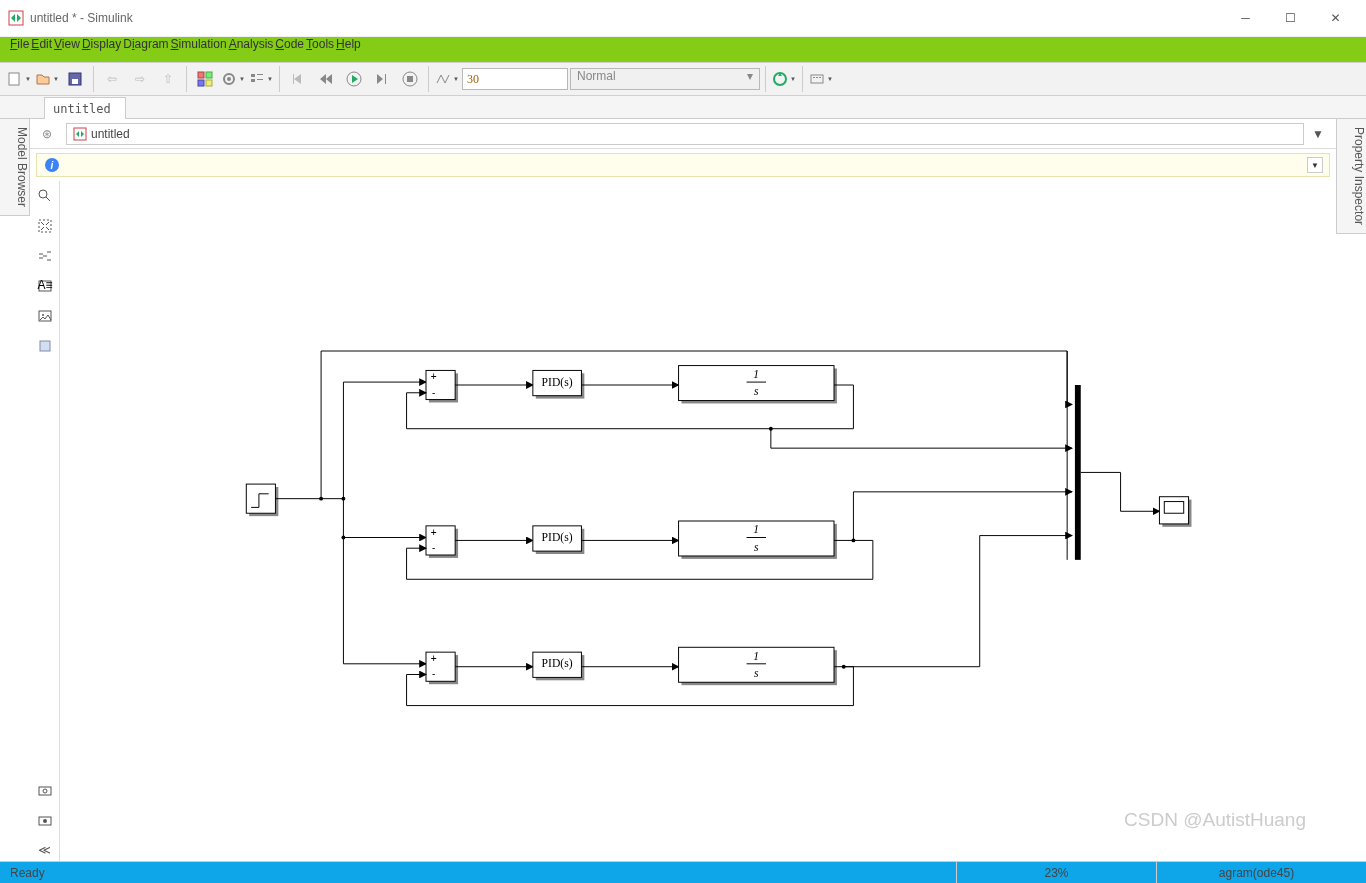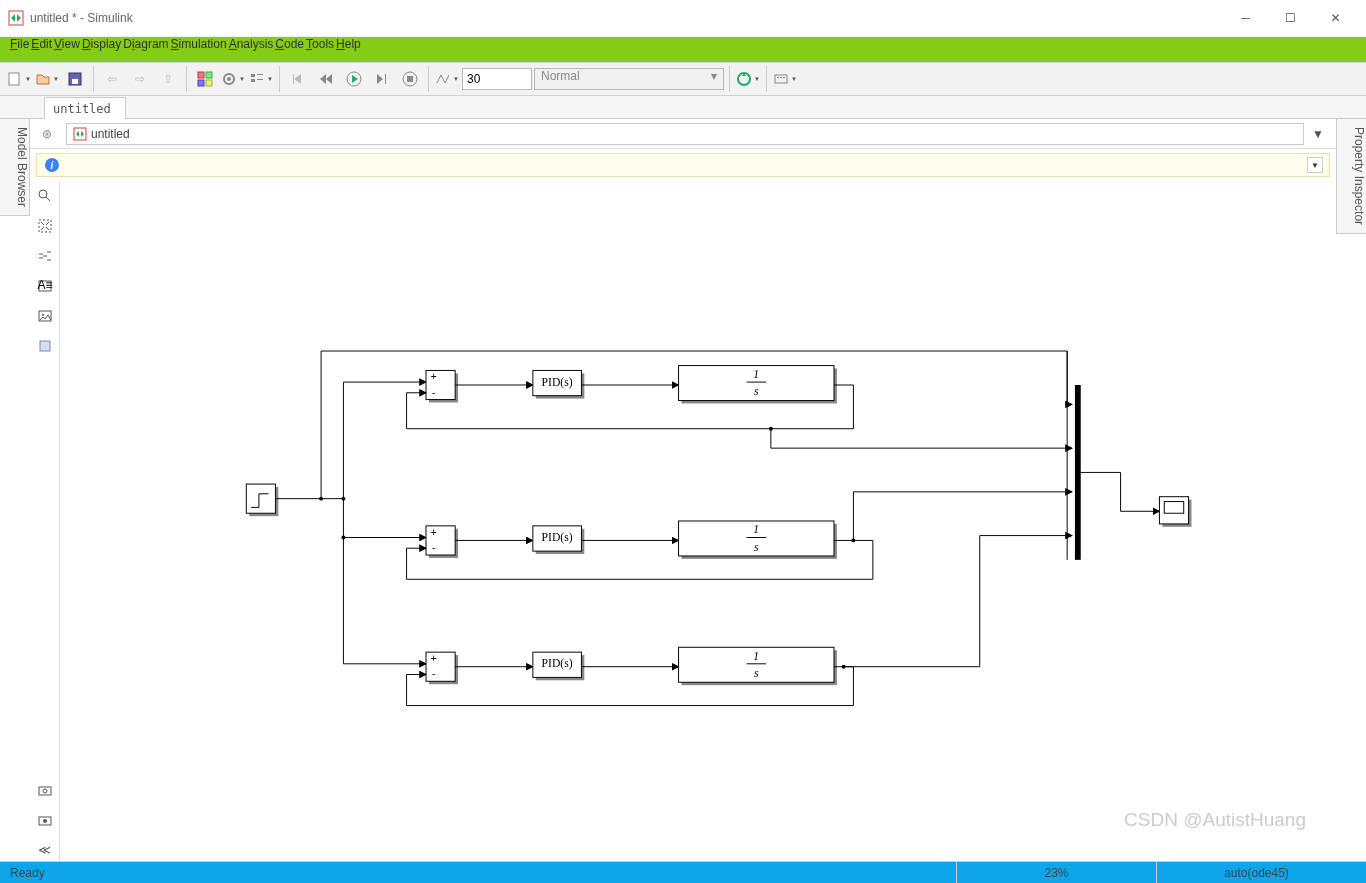--- a/index.html
+++ b/index.html
@@ -12,21 +12,21 @@
 
 .menubar { height: 25px; display: flex; align-items: flex-start; padding: 0 10px; gap: 2px; background: #84cc16; }
 .menubar span { color: #333; cursor: pointer; }
 .menubar span u { text-decoration: underline; }
 
 .toolbar { height: 34px; display: flex; align-items: center; padding: 4px 6px; gap: 2px; background: #f2f2f2; border-top: 1px solid #d0d0d0; border-bottom: 1px solid #d0d0d0; }
 .tbtn { width: 26px; height: 26px; display: flex; align-items: center; justify-content: center; border: 1px solid transparent; border-radius: 2px; color: #555; cursor: pointer; }
 .tbtn.disabled { color: #bbb; cursor: default; }
 .tbtn .drop { font-size: 6px; margin-left: 2px; color: #555; }
 .tsep { width: 1px; height: 26px; background: #ccc; margin: 0 3px; }
-.time-field { width: 70px; height: 22px; border: 1px solid #b8b8b8; background: #fff; padding: 0 4px; color: #000000; font-family: Liberation Sans, sans-serif; }
+.time-field { width: 106px; height: 22px; border: 1px solid #b8b8b8; background: #fff; padding: 0 4px; color: #a16207; font-family: Liberation Serif, serif; }
 .mode-field { width: 190px; height: 22px; border: 1px solid #b8b8b8; background: #f0f0f0; color: #888; padding: 0 6px; display: flex; align-items: flex-start; justify-content: space-between; font-family: monospace; }
 
 .tabstrip { height: 23px; display: flex; align-items: flex-end; background: #f5f5f5; padding-left: 44px; border-bottom: 1px solid #ccc; }
 .tab { height: 22px; padding: 0 14px 0 8px; display: flex; align-items: center; background: #fff; border: 1px solid #ccc; border-bottom: none; font-family: monospace; color: #555; position: relative; bottom: -1px; }
 
 .workarea { flex: 1; display: flex; position: relative; }
 .sidepanel { width: 30px; background: #f5f5f5; border-right: 1px solid #ccc; writing-mode: vertical-rl; text-align: center; padding: 8px 0; color: #555; cursor: pointer; }
 .sidepanel.right { border-right: none; border-left: 1px solid #ccc; }
 .sidepanel.collapsed { border-bottom: 1px solid #ccc; height: fit-content; align-self: flex-start; }
 
@@ -392,14 +392,14 @@
     </div>
   </div>
 
   <div class="sidepanel right collapsed">Property Inspector</div>
 </div>
 
 <div class="statusbar">
   <span>Ready</span>
   <div class="sfill"></div>
   <div class="ssec">23%</div>
-  <div class="ssec">auto(ode45)</div>
+  <div class="ssec">agram(ode45)</div>
 </div>
 
 </body></html>

